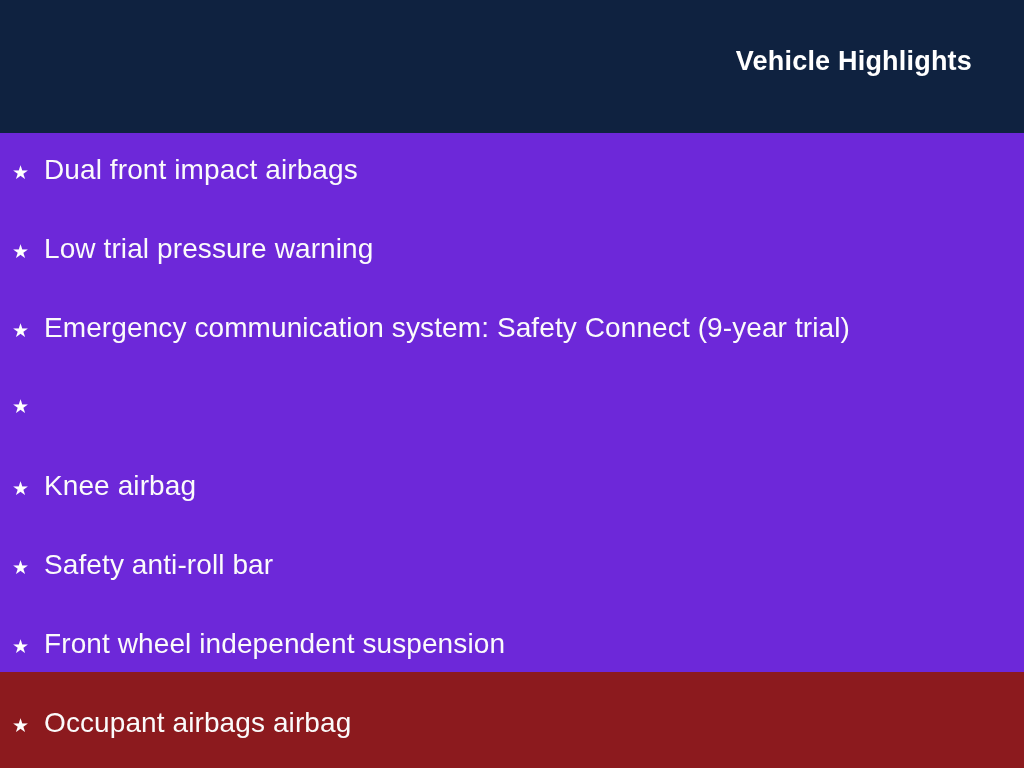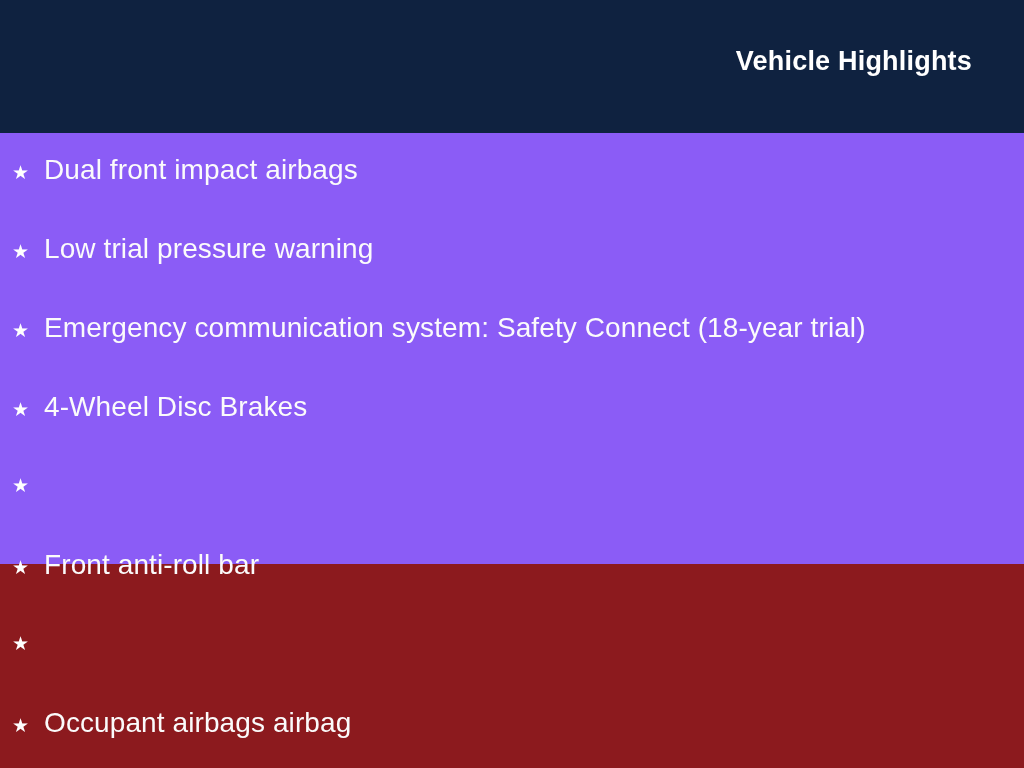--- a/index.html
+++ b/index.html
@@ -9,22 +9,22 @@
   body {
     width: 1024px;
     height: 768px;
     overflow: hidden;
     font-family: "Liberation Sans", sans-serif;
     background: #8c1a1e;
   }
   #slide {
     position: relative;
     width: 1024px;
-    height: 564px;
-    background: #8b5cf6;
+    height: 672px;
+    background: #6d28d9;
   }
   #header-bar {
     position: absolute;
     left: 0;
     top: 0;
     width: 1024px;
     height: 133px;
     background: #0f2240;
   }
   #slide-title {
@@ -85,39 +85,40 @@
       <span class="highlight-text">Dual front impact airbags</span>
     </li>
 
     <li class="highlight-item">
       <span class="bullet-star">★</span>
       <span class="highlight-text">Low trial pressure warning</span>
     </li>
 
     <li class="highlight-item">
       <span class="bullet-star">★</span>
-      <span class="highlight-text">Emergency communication system: Safety Connect (18-year trial)</span>
-    </li>
-
-    <li class="highlight-item">
-      <span class="bullet-star">★</span>
-      <span class="highlight-text">4-Wheel Disc Brakes</span>
+      <span class="highlight-text">Emergency communication system: Safety Connect (9-year trial)</span>
     </li>
 
     <li class="highlight-item">
       <span class="bullet-star">★</span>
     </li>
 
     <li class="highlight-item">
       <span class="bullet-star">★</span>
-      <span class="highlight-text">Front anti-roll bar</span>
+      <span class="highlight-text">Knee airbag</span>
     </li>
 
     <li class="highlight-item">
       <span class="bullet-star">★</span>
+      <span class="highlight-text">Safety anti-roll bar</span>
+    </li>
+
+    <li class="highlight-item">
+      <span class="bullet-star">★</span>
+      <span class="highlight-text">Front wheel independent suspension</span>
     </li>
 
     <li class="highlight-item">
       <span class="bullet-star">★</span>
       <span class="highlight-text">Occupant airbags airbag</span>
     </li>
 
   </ul>
 
 </div>

